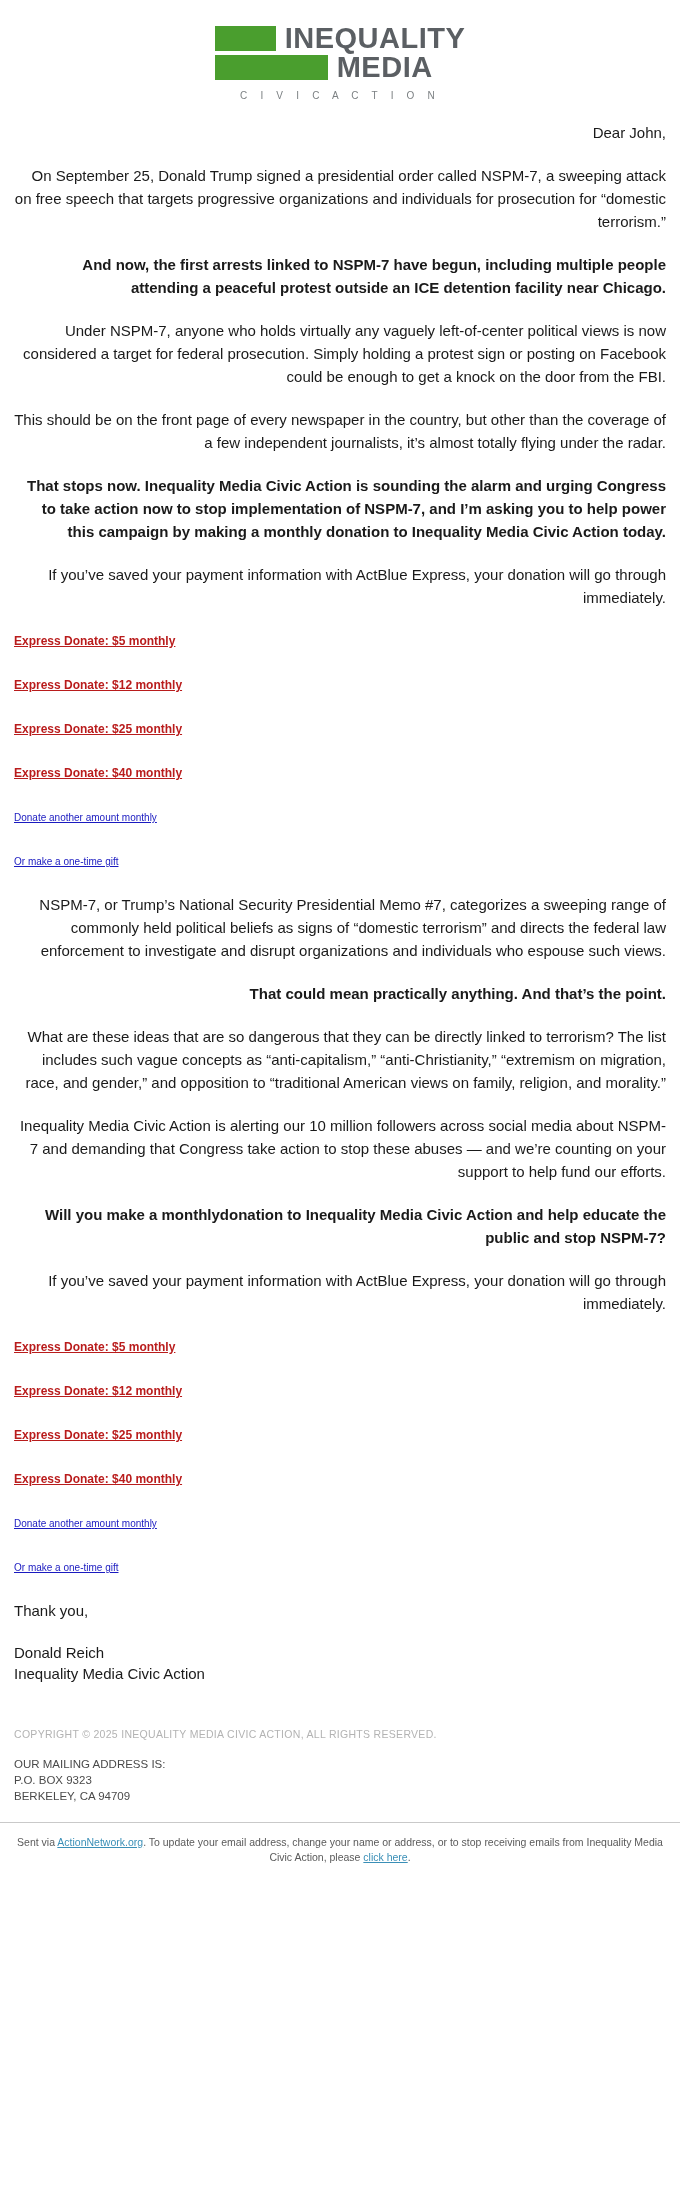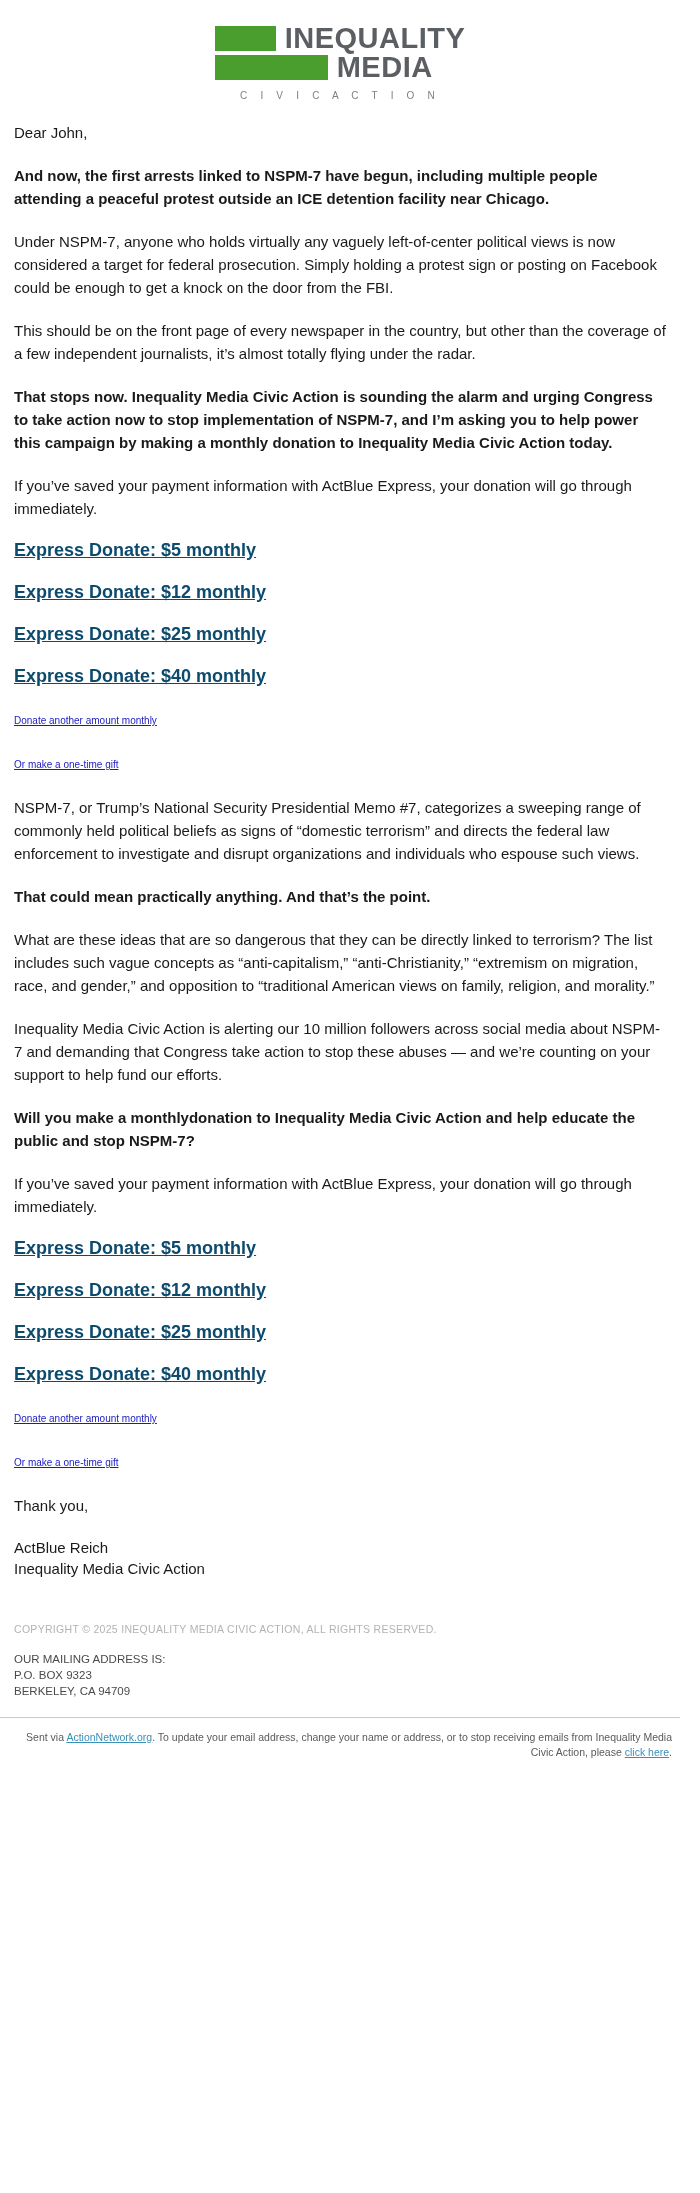--- a/index.html
+++ b/index.html
@@ -59,33 +59,34 @@
 
   
   .content {
     padding: 10px 14px 0 14px;
   }
   p.para {
     margin: 0 0 20px 0;
     font-size: 15px;
     line-height: 23px;
     color: #1a1a1a;
+    text-align: right;
   }
   p.para.bold { font-weight: bold; }
 
   .link-row {
     margin: 0 0 21px 0;
     font-size: 15px;
     line-height: 21px;
   }
   a.donate-link {
-    color: #0c4a6e;
+    color: #b91c1c;
     text-decoration: underline;
     font-weight: bold;
-    font-size: 18px;
+    font-size: 12px;
   }
   a.plain-link {
     color: #1a1ac0;
     text-decoration: underline;
     font-weight: normal;
     font-size: 10px;
   }
 
   .signature { margin-top: 2px; }
   .signature p { margin: 0 0 20px 0; font-size: 15px; line-height: 23px; }
@@ -116,21 +117,21 @@
     margin: 18px 0 0 0;
     height: 1px;
     background: #c9c9c9;
     width: 100%;
   }
   .sent-via {
     padding: 12px 8px 28px 8px;
     font-size: 10.5px;
     line-height: 15px;
     color: #5a5a5a;
-    text-align: right;
+    text-align: center;
   }
   .sent-via a {
     color: #3a8fb7;
     text-decoration: underline;
   }
 </style>
 </head>
 <body>
 
 <div class="email-wrap">
@@ -148,20 +149,21 @@
         </div>
       </div>
       <div class="logo-sub">C I V I C   A C T I O N</div>
     </div>
   </div>
 
   <div class="content">
 
     <p class="para">Dear John,</p>
 
+    <p class="para">On September 25, Donald Trump signed a presidential order called NSPM-7, a sweeping attack on free speech that targets progressive organizations and individuals for prosecution for “domestic terrorism.”</p>
 
     <p class="para bold">And now, the first arrests linked to NSPM-7 have begun, including multiple people attending a peaceful protest outside an ICE detention facility near Chicago.</p>
 
     <p class="para">Under NSPM-7, anyone who holds virtually any vaguely left-of-center political views is now considered a target for federal prosecution. Simply holding a protest sign or posting on Facebook could be enough to get a knock on the door from the FBI.</p>
 
     <p class="para">This should be on the front page of every newspaper in the country, but other than the coverage of a few independent journalists, it’s almost totally flying under the radar.</p>
 
     <p class="para bold">That stops now. Inequality Media Civic Action is sounding the alarm and urging Congress to take action now to stop implementation of NSPM-7, and I’m asking you to help power this campaign by making a monthly donation to Inequality Media Civic Action today.</p>
 
     <p class="para">If you’ve saved your payment information with ActBlue Express, your donation will go through immediately.</p>
@@ -216,21 +218,21 @@
         <a class="plain-link" href="#">Donate another amount monthly</a>
       </div>
       <div class="link-row">
         <a class="plain-link" href="#">Or make a one-time gift</a>
       </div>
     </div>
 
     <div class="signature">
       <p>Thank you,</p>
       <div class="sig-lines">
-        <span>ActBlue Reich</span>
+        <span>Donald Reich</span>
         <span>Inequality Media Civic Action</span>
       </div>
     </div>
 
   </div>
 
   <div class="footer">
     <p class="copyright">COPYRIGHT © 2025 INEQUALITY MEDIA CIVIC ACTION, ALL RIGHTS RESERVED.</p>
     <div class="mailing">
       <span>OUR MAILING ADDRESS IS:</span>

